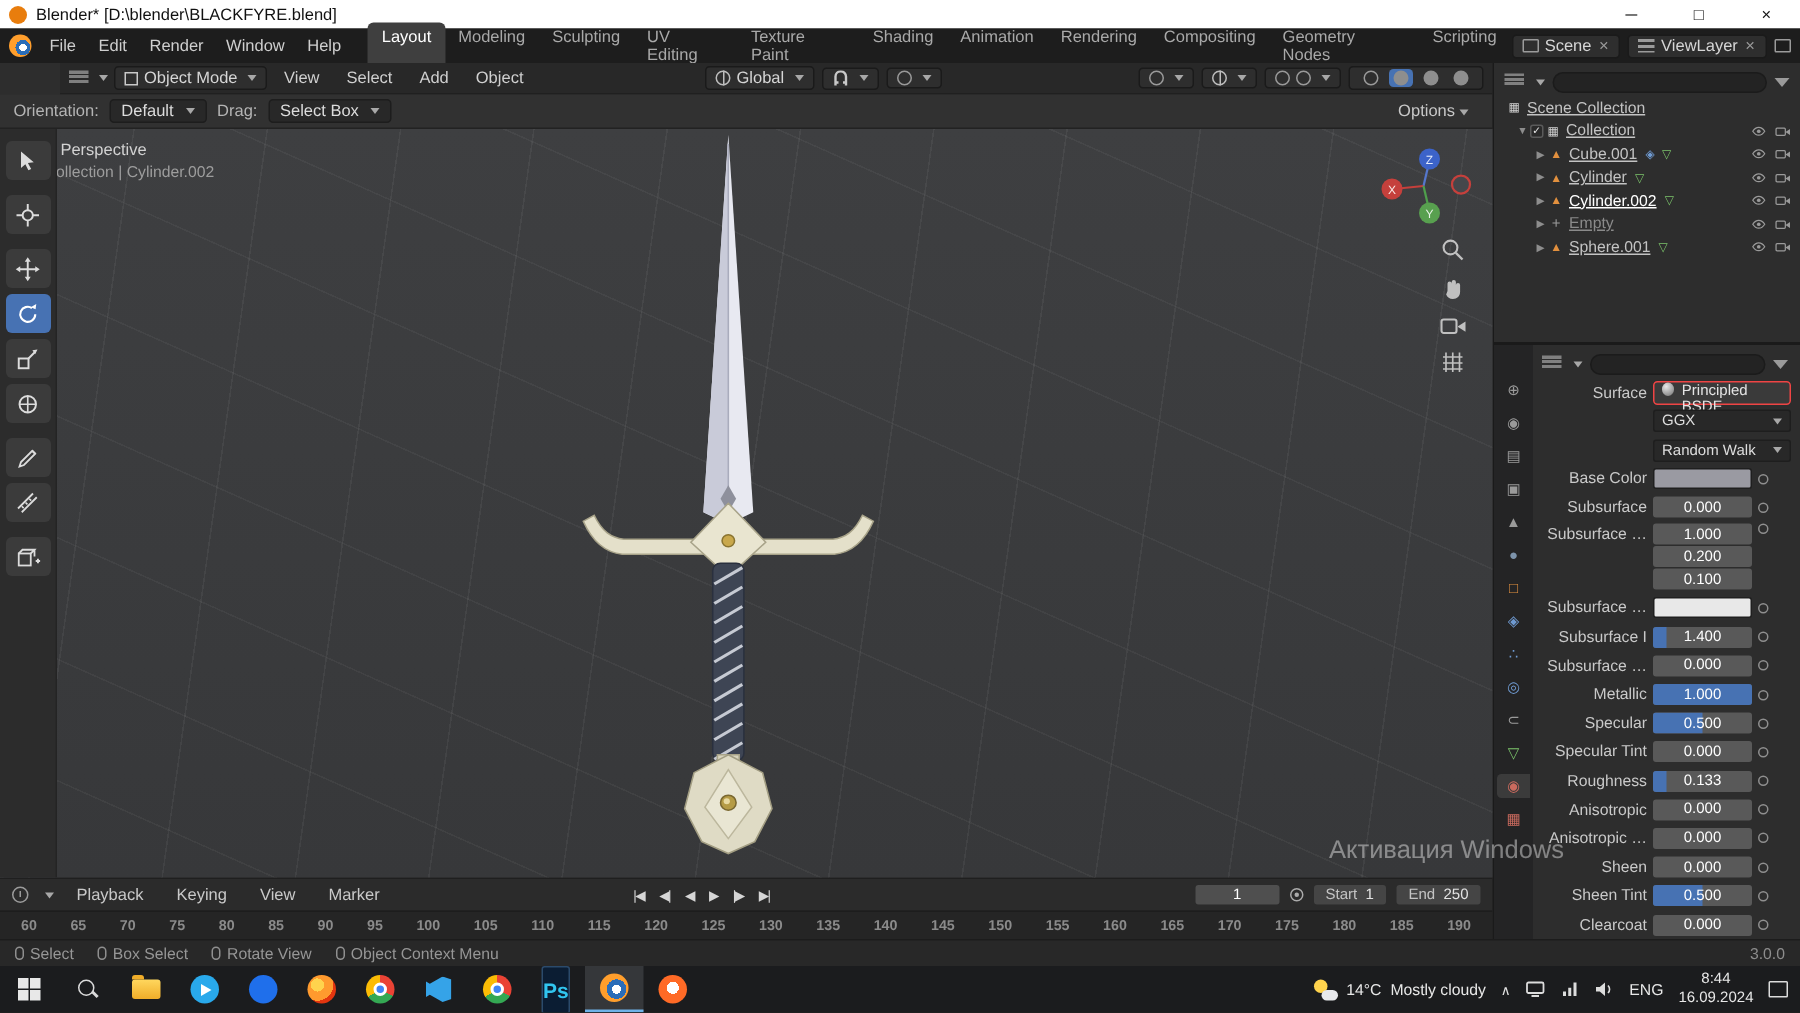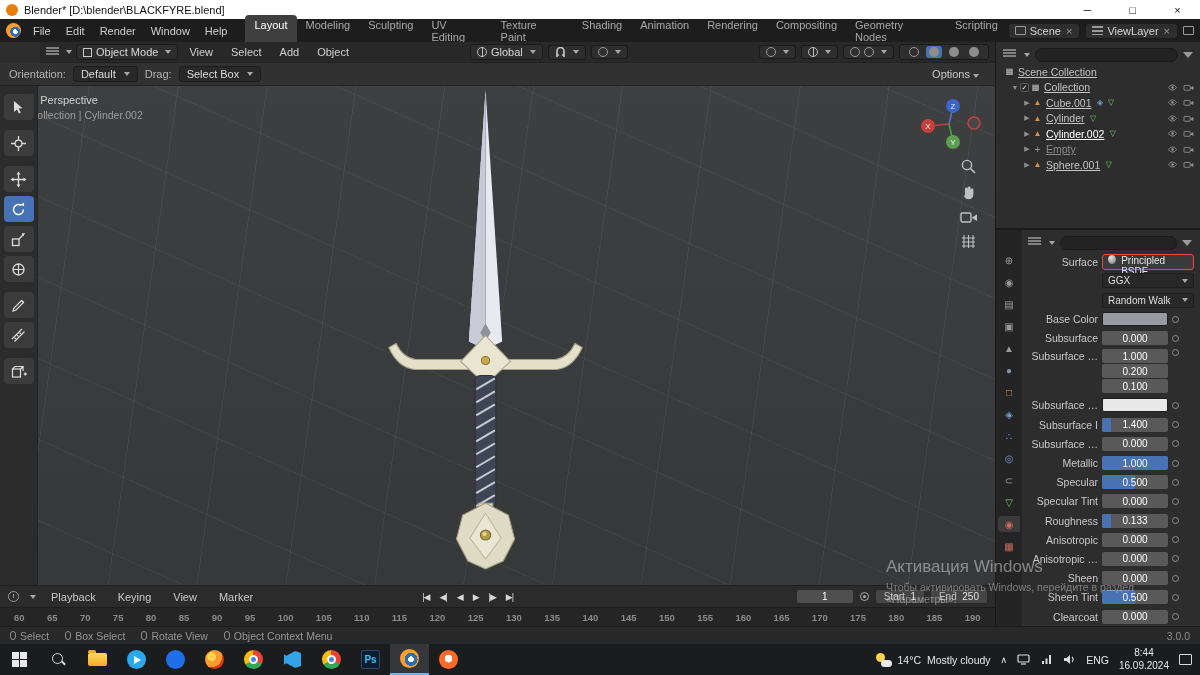--- a/index.html
+++ b/index.html
@@ -137,21 +137,21 @@
   .tapp { width:39px; display:flex; align-items:center; justify-content:center; }
   .tapp.active { background:#35373a; border-bottom:2px solid #6fb2e8; }
   .win-logo { display:grid; grid-template-columns:7px 7px; grid-gap:1.5px; }
   .win-logo i { width:7px; height:7px; background:#e8e8e8; }
   .i-circle { width:19px; height:19px; border-radius:50%; }
   .i-folder { width:19px; height:13px; background:linear-gradient(#ffd75e,#f0ad29); border-radius:2px; position:relative; }
   .i-folder::before { content:""; position:absolute; top:-3px; left:0; width:8px; height:3px; background:#f0ad29; border-radius:2px 2px 0 0; }
   .i-chrome { width:19px; height:19px; border-radius:50%; background:conic-gradient(#ea4335 0 33%, #34a853 33% 66%, #fbbc05 66% 100%); position:relative; }
   .i-chrome::after { content:""; position:absolute; inset:5px; border-radius:50%; background:#4285f4; border:2px solid #fff; }
   .i-code { width:17px; height:17px; background:#35a3e8; clip-path:polygon(65% 0, 100% 12%, 100% 88%, 65% 100%, 15% 72%, 0 80%, 0 20%, 15% 28%); }
-  .i-ps { width:19px; height:19px; background:#0b1d33; border:1px solid #2b4a6b; border-radius:2px; color:#31c5f0; font-size:10px; font-weight:bold; display:flex; align-items:center; justify-content:center; }
+  .i-ps { width:19px; height:32px; background:#0b1d33; border:1px solid #2b4a6b; border-radius:2px; color:#31c5f0; font-size:14px; font-weight:bold; display:flex; align-items:center; justify-content:center; }
   .i-blender { width:19px; height:19px; border-radius:50%; background:radial-gradient(circle at 58% 55%, #ffffff 0 3px, #2a6db8 3px 6.5px, #ff9e2c 6.5px); }
   .i-tg { width:19px; height:19px; border-radius:50%; background:#29a9eb; display:flex; align-items:center; justify-content:center; }
   .i-tg i { width:0; height:0; border-top:4px solid transparent; border-bottom:4px solid transparent; border-left:7px solid #fff; display:block; margin-left:2px; }
   .i-ff { width:19px; height:19px; border-radius:50%; background:radial-gradient(circle at 35% 35%, #ffd34d 0 25%, #ff9a2e 25% 60%, #e3350f 60%); }
   .i-orange { width:19px; height:19px; border-radius:50%; background:radial-gradient(circle at 50% 45%, #fff 0 4px, #ff6a26 4px); }
   .i-mag { width:15px; height:15px; position:relative; }
   .i-mag::before { content:""; position:absolute; left:1px; top:1px; width:9px; height:9px; border:1.5px solid #dadada; border-radius:50%; }
   .i-mag::after { content:""; position:absolute; left:10px; top:10px; width:5px; height:1.5px; background:#dadada; transform:rotate(45deg); }
   .tray { margin-left:auto; display:flex; align-items:center; gap:10px; padding-right:8px; font-size:10.5px; }
   .weather { display:flex; align-items:center; gap:6px; }
@@ -856,15 +856,14 @@
       <span class="clockblk">
         <div>8:44</div>
         <div>16.09.2024</div>
       </span>
       <span class="notif"></span>
     </div>
   </div>
 
   <div class="watermark">
     <div class="w1">Активация Windows</div>
-    <div class="w2"><span>Чтобы активировать Windows, перейдите в раздел</span><br><span>«Параметры».</span></div>
   </div>
 </div>
 
 </body></html>

